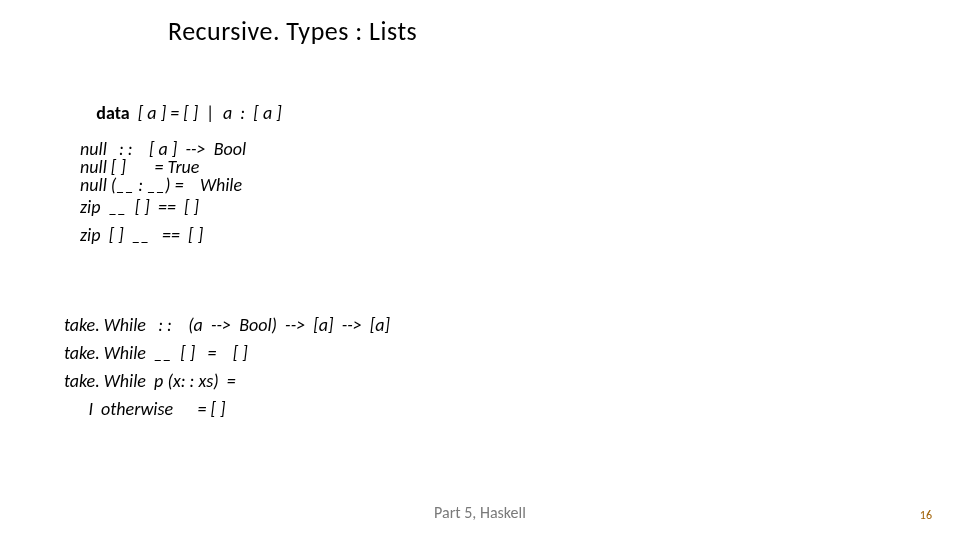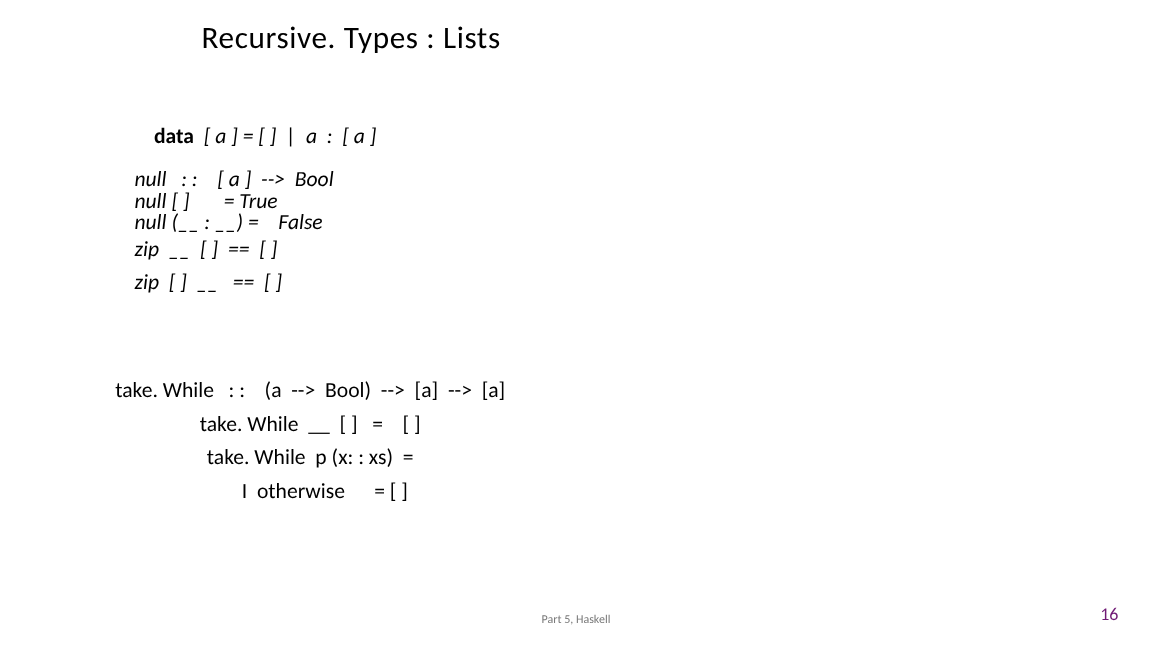--- a/index.html
+++ b/index.html
@@ -18,63 +18,62 @@
     font-weight: 400;
     letter-spacing: 0.5px;
   }
   .block1 {
     position: absolute;
     top: 86px;
     left: 80px;
     font-size: 18px;
     line-height: 1.0;
     font-style: italic;
-    margin-left: 32px;
   }
   .block1 .line { white-space: pre; }
   .block1 .bold-upright { font-weight: 700; font-style: normal; }
   .block1 .spaced { line-height: 1.55; }
   .block2 {
     position: absolute;
     top: 312px;
-    left: 96px;
+    left: 64px;
     font-size: 18px;
     line-height: 1.55;
-    text-align: center;
+    font-style: italic;
   }
   .block2 .line { white-space: pre; }
   .footer-center {
     position: absolute;
     bottom: 18px;
     left: 0;
     right: 0;
     text-align: center;
-    font-size: 10px;
+    font-size: 16px;
     color: #7a7a7a;
   }
   .footer-right {
     position: absolute;
     bottom: 18px;
     right: 28px;
-    font-size: 15px;
-    color: #701a75;
+    font-size: 12px;
+    color: #a16207;
   }
 </style>
 </head>
 <body>
 
 <div class="title">Recursive. Types : Lists</div>
 
 <div class="block1">
   <div class="line">
     <span class="bold-upright">data</span><span>  [ a ] = [ ]  |  a  :  [ a ]</span>
   </div>
   <div class="line">null   : :    [ a ]  --&gt;  Bool</div>
   <div class="line">null [ ]       = True</div>
-  <div class="line">null (__ : __) =    False</div>
+  <div class="line">null (__ : __) =    While</div>
   <div class="line spaced">zip  __  [ ]  ==  [ ]</div>
   <div class="line spaced">zip  [ ]  __   ==  [ ]</div>
 </div>
 
 <div class="block2">
   <div class="line">take. While   : :    (a  --&gt;  Bool)  --&gt;  [a]  --&gt;  [a]</div>
   <div class="line">take. While  __  [ ]   =    [ ]</div>
   <div class="line">take. While  p (x: : xs)  =</div>
   <div class="line">      I  otherwise      = [ ]</div>
 </div>

